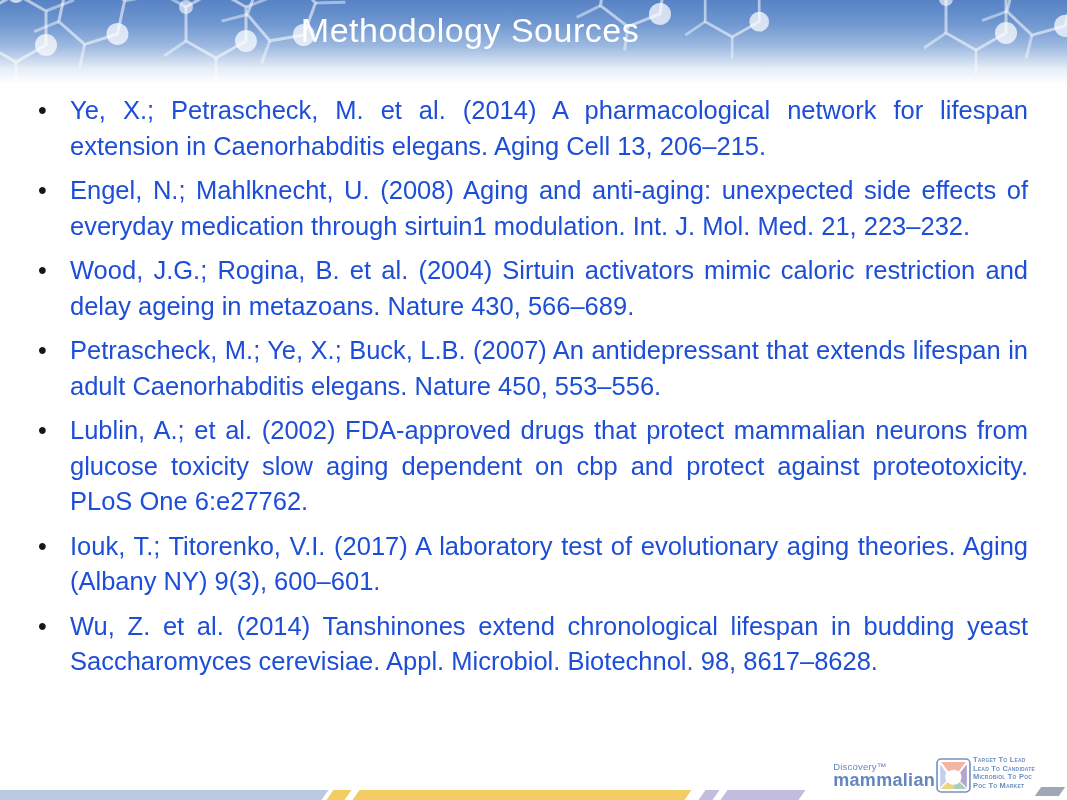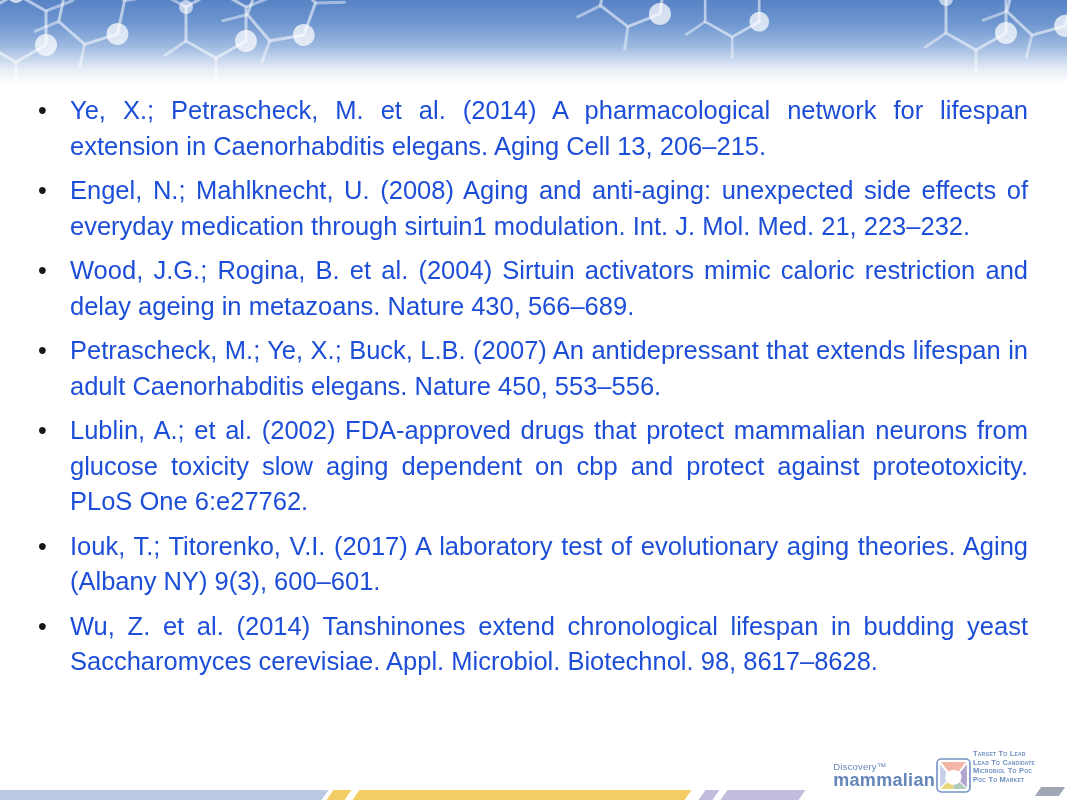--- a/index.html
+++ b/index.html
@@ -38,21 +38,21 @@
   .bar-gold     { left:356px; width:332px; background:#f3cd63; }
   .slash-lav    { left:702px; width:14px;  background:#c4bcdf; }
   .bar-lav      { left:724px; width:78px;  background:#c4bcdf; }
   .slash-gray   { left:1038px; top:787px; width:24px; height:9px; background:#9fa8b4; }
 
   
   .wordmark { position:absolute; right:132px; bottom:9px; color:#6486bb; }
   .brand-top  { font-size:9.5px; letter-spacing:0.2px; display:block; margin-bottom:-2px; }
   .brand-main { font-size:18px; font-weight:700; letter-spacing:0.3px; display:block; }
   .logo-icon { position:absolute; right:96px; bottom:7px; width:35px; height:35px; }
-  .tagline { position:absolute; right:6px; bottom:16px; width:88px;margin-top:20px; }
+  .tagline { position:absolute; right:6px; bottom:10px; width:88px;margin-top:20px; }
   .tagline-line {
     font-size:7.5px; line-height:8.5px; font-weight:700; color:#6d8fc0;
     font-variant:small-caps; letter-spacing:0.2px; white-space:nowrap;
   }
 </style>
 </head>
 <body>
 
 <div class="slide">
 
@@ -85,20 +85,21 @@
       <g transform="translate(698,-26) scale(0.9)">
           <use href="#hexmol"></use>
         </g>
       <g transform="translate(938,-20)">
           <use href="#hexmol"></use>
         </g>
       <g transform="translate(1012,-42) rotate(14)">
           <use href="#hexmol"></use>
         </g>
     </svg>
+    <div class="slide-title">Methodology Sources</div>
   </div>
 
   <div class="refs">
     <div class="ref">
       <span class="bullet">•</span>
       <span class="ref-text">Ye, X.; Petrascheck, M. et al. (2014) A pharmacological network for lifespan extension in Caenorhabditis elegans. Aging Cell 13, 206–215.</span>
     </div>
     <div class="ref">
       <span class="bullet">•</span>
       <span class="ref-text">Engel, N.; Mahlknecht, U. (2008) Aging and anti-aging: unexpected side effects of everyday medication through sirtuin1 modulation. Int. J. Mol. Med. 21, 223–232.</span>

